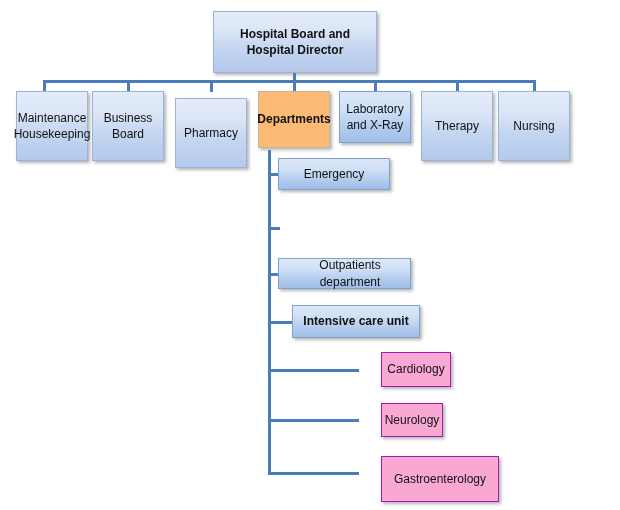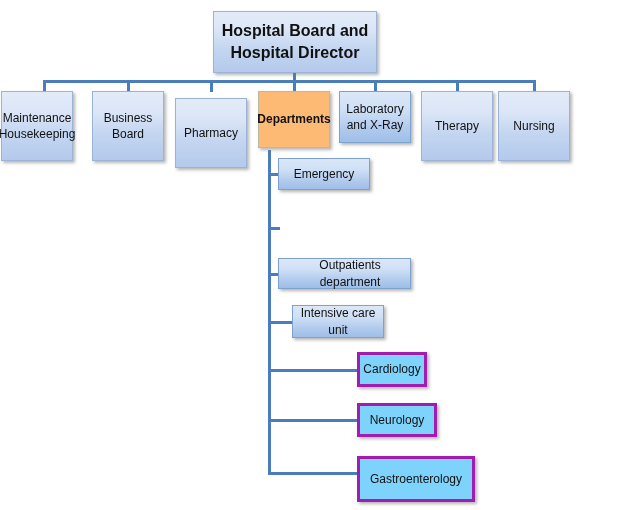--- a/index.html
+++ b/index.html
@@ -43,24 +43,25 @@
     border:1px solid #7FA2CC;
   }
   
   .beige{
     background:#fdba74;
     border:1px solid #BDB89F;
     font-weight:bold;
   }
   
   .green{
-    background:#7dd3fc;
-    border:3px solid #a21caf;
+    background:#f9a8d4;
+    border:1px solid #a21caf;
+    margin-left:24px;
   }
-  .root{font-weight:bold;font-size:16px;}
+  .root{font-weight:bold;font-size:12px;}
 </style>
 </head>
 <body>
 
 <div id="chart">
 
   <div class="line v" style="left:293px;top:72px;height:10px;"></div>
 
   <div class="line h" style="left:43px;top:80px;width:490px;"></div>
 
@@ -77,40 +78,40 @@
   <div class="line h" style="left:268px;top:173px;width:12px;"></div>
   <div class="line h" style="left:268px;top:227px;width:12px;"></div>
   <div class="line h" style="left:268px;top:273px;width:12px;"></div>
   <div class="line h" style="left:268px;top:321px;width:26px;"></div>
   <div class="line h" style="left:268px;top:369px;width:91px;"></div>
   <div class="line h" style="left:268px;top:419px;width:91px;"></div>
   <div class="line h" style="left:268px;top:472px;width:91px;"></div>
 
   <div class="node blue root" style="left:213px;top:11px;width:164px;height:62px;">Hospital Board and Hospital Director</div>
 
-  <div class="node blue" style="left:1px;top:91px;width:72px;height:70px;">Maintenance Housekeeping</div>
+  <div class="node blue" style="left:16px;top:91px;width:72px;height:70px;">Maintenance Housekeeping</div>
 
   <div class="node blue" style="left:92px;top:91px;width:72px;height:70px;">Business Board</div>
 
   <div class="node blue" style="left:175px;top:91px;width:72px;height:70px;margin-top:7px;">Pharmacy</div>
 
   <div class="node beige" style="left:258px;top:91px;width:72px;height:57px;">Departments</div>
 
   <div class="node blue2" style="left:339px;top:91px;width:72px;height:52px;">Laboratory and X-Ray</div>
 
   <div class="node blue" style="left:498px;top:91px;width:72px;height:70px;">Nursing</div>
 
   <div class="node blue" style="left:421px;top:91px;width:72px;height:70px;">Therapy</div>
 
-  <div class="node blue2" style="left:278px;top:158px;width:92px;height:32px;">Emergency</div>
+  <div class="node blue2" style="left:278px;top:158px;width:112px;height:32px;">Emergency</div>
 
 
   <div class="node blue2" style="left:278px;top:258px;width:133px;height:31px;padding-left:14px;">Outpatients department</div>
 
-  <div class="node blue2" style="left:292px;top:305px;width:92px;height:33px;">Intensive care unit</div>
+  <div class="node blue2" style="left:292px;top:305px;width:128px;height:33px;font-weight:bold;">Intensive care unit</div>
 
   <div class="node green" style="left:357px;top:352px;width:70px;height:35px;">Cardiology</div>
 
-  <div class="node green" style="left:357px;top:403px;width:80px;height:34px;text-align:center;">Neurology</div>
+  <div class="node green" style="left:357px;top:403px;width:62px;height:34px;text-align:center;">Neurology</div>
 
   <div class="node green" style="left:357px;top:456px;width:118px;height:46px;">Gastroenterology</div>
 
 </div>
 
 </body></html>

